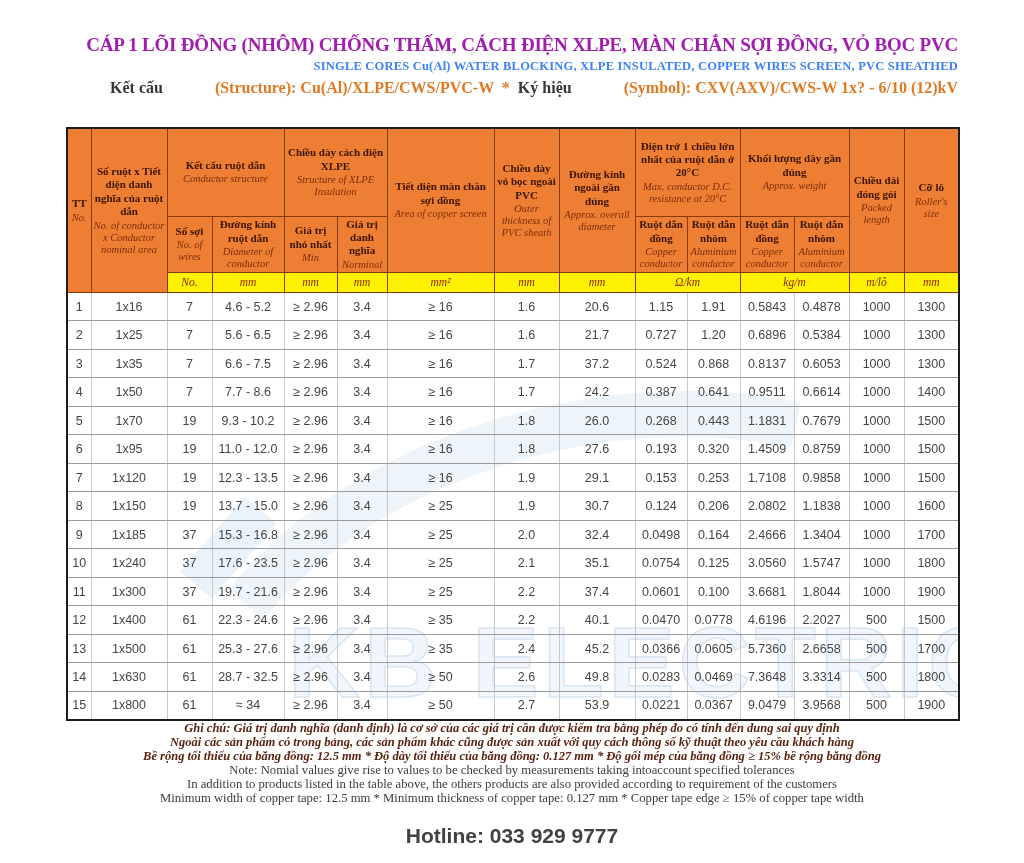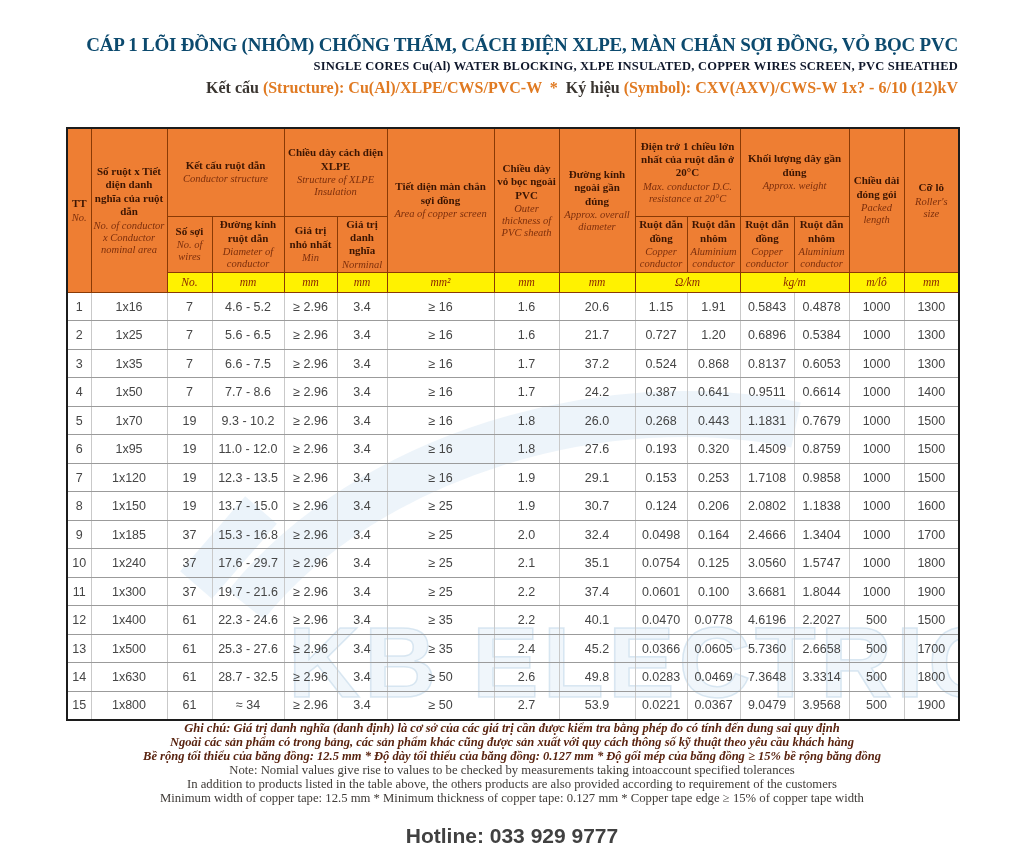--- a/index.html
+++ b/index.html
@@ -3,24 +3,24 @@
 <meta charset="utf-8">
 <style>
   * { box-sizing: border-box; }
   html,body { margin:0; padding:0; }
   body {
     width:1024px; height:863px; position:relative; overflow:hidden;
     background:#ffffff; font-family:"Liberation Serif", serif;
   }
   
   .head { position:absolute; left:66px; top:34px; width:892px; text-align:right; }
-  .title-vi { font-size:19px; font-weight:bold; color:#0c4a6e; letter-spacing:-0.2px; white-space:nowrap; }
-  .title-en { font-size:12.5px; font-weight:bold; color:#0f172a; margin-top:3px; letter-spacing:0.2px; white-space:nowrap; }
+  .title-vi { font-size:19px; font-weight:bold; color:#a21caf; letter-spacing:-0.2px; white-space:nowrap; }
+  .title-en { font-size:12.5px; font-weight:bold; color:#3b82f6; margin-top:3px; letter-spacing:0.2px; white-space:nowrap; }
   .spec-line { font-size:16px; font-weight:bold; color:#3a3530; margin-top:5px; white-space:nowrap; }
-  .spec-line .orange { color:#e07a22; }
+  .spec-line .orange { color:#e07a22;margin-left:48px; }
   .spec-line .star { margin:0 4px; }
   
   .tablewrap { position:absolute; left:66px; top:127px; width:892px; }
   .watermark { position:absolute; left:0; top:158px; width:892px; height:430px; z-index:0; pointer-events:none; }
   table.spec { border-collapse:collapse; table-layout:fixed; width:892px; position:relative; z-index:1;
     border:2px solid #1c1c1c; background:transparent; }
   thead th { background:#ee7e33; border:1px solid #8a3a05; padding:1px 2px; vertical-align:middle; text-align:center; }
   .hvi { font-weight:bold; font-size:11px; color:#3c1502; line-height:1.22; }
   .hen { font-style:italic; font-weight:normal; font-size:10.5px; color:#7d2f0c; line-height:1.15; margin-top:1px; }
   tr.h1 { height:88px; } tr.h2 { height:50px;margin-left:22px; }
@@ -329,21 +329,21 @@
             <td>0.164</td>
             <td>2.4666</td>
             <td>1.3404</td>
             <td>1000</td>
             <td>1700</td>
           </tr>
           <tr>
             <td>10</td>
             <td>1x240</td>
             <td>37</td>
-            <td>17.6 - 29.7</td>
+            <td>17.6 - 23.5</td>
             <td>≥ 2.96</td>
             <td>3.4</td>
             <td>≥ 25</td>
             <td>2.1</td>
             <td>35.1</td>
             <td>0.0754</td>
             <td>0.125</td>
             <td>3.0560</td>
             <td>1.5747</td>
             <td>1000</td>

